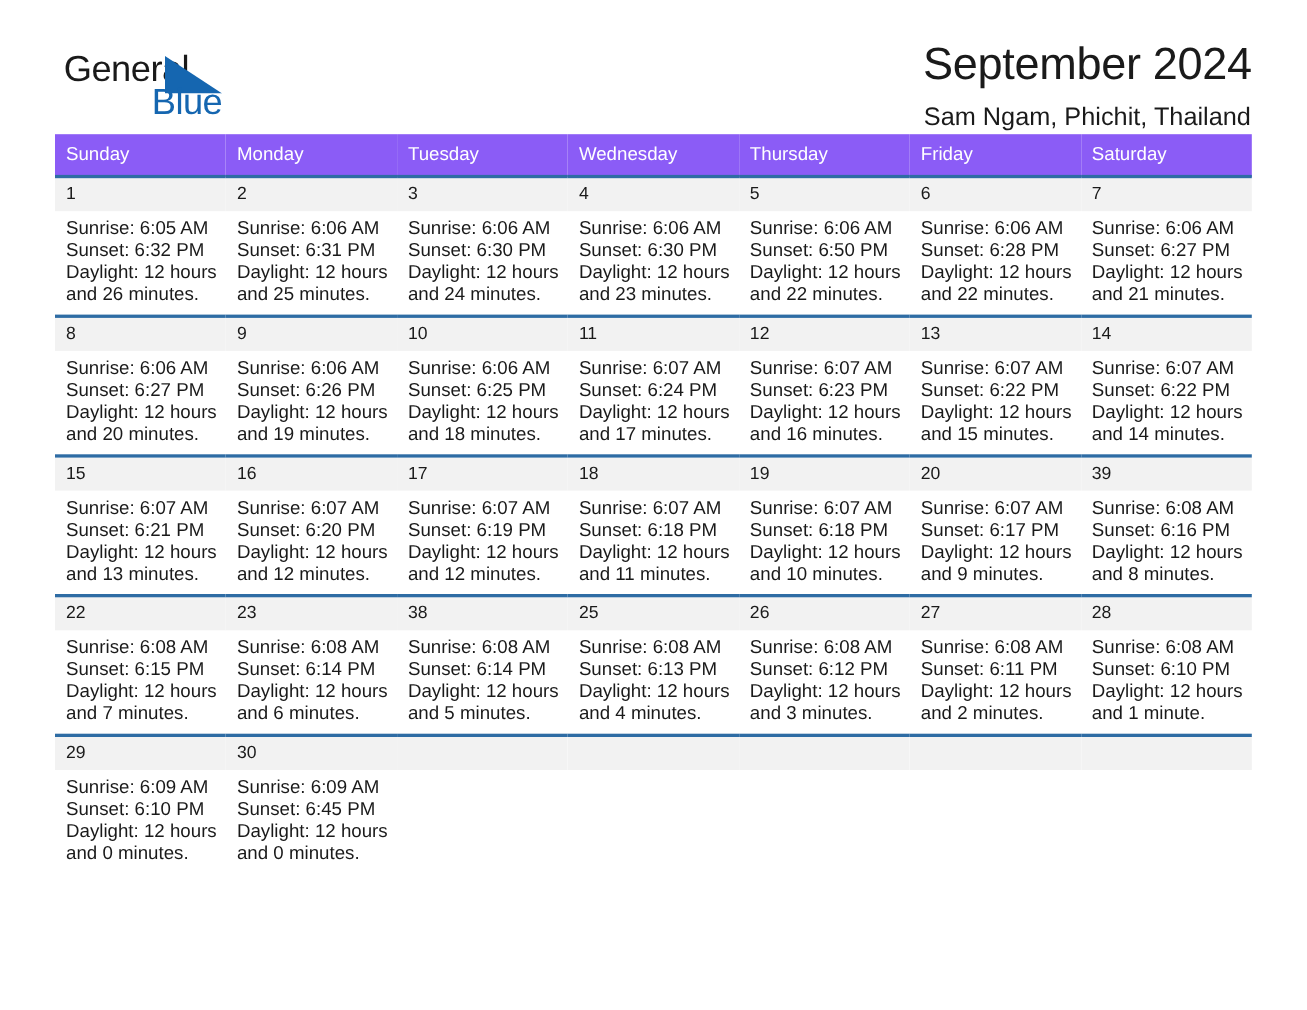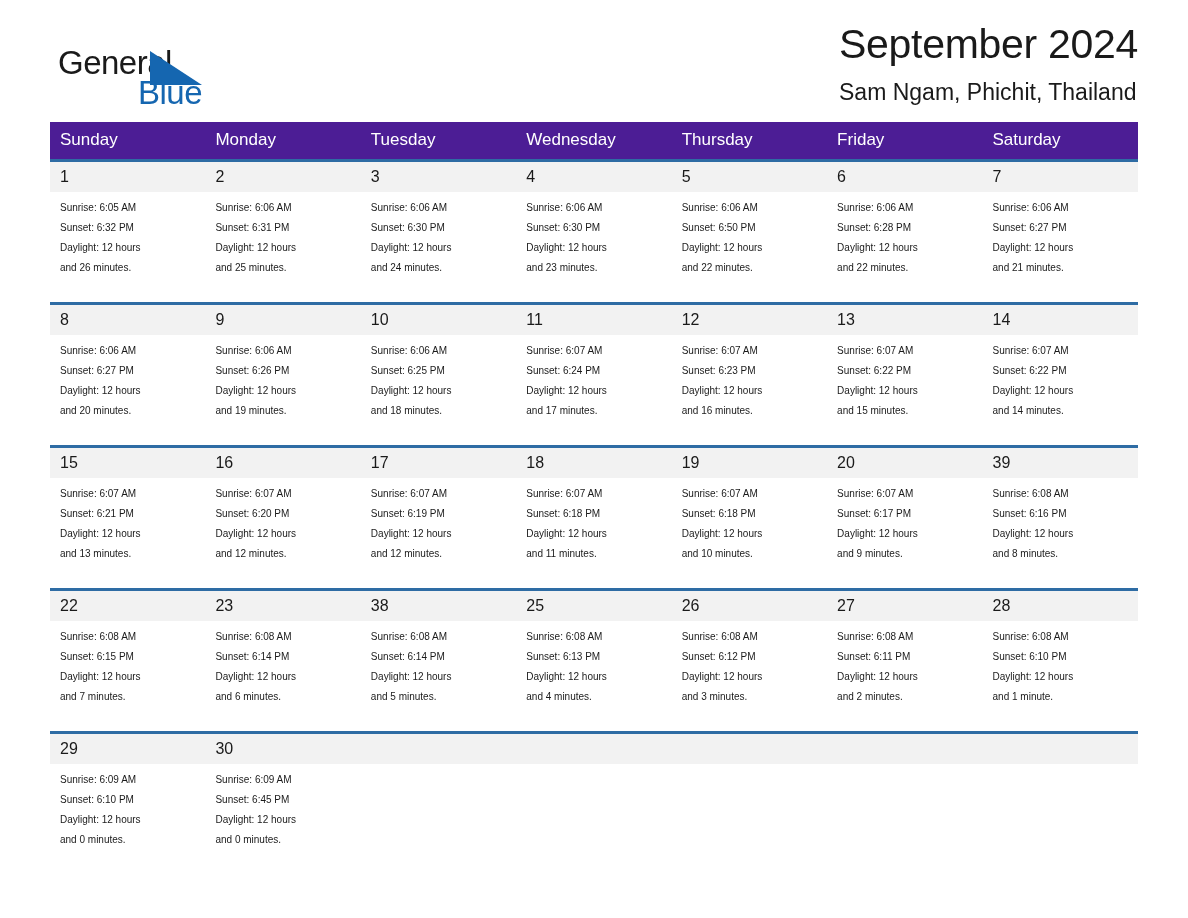--- a/index.html
+++ b/index.html
@@ -55,22 +55,22 @@
     line-height: 36px;
   }
   .brand-triangle {
     position: absolute;
     left: 100px;
     top: 6px;
     width: 52px;
     height: 34px;
   }
   .titles {
-    margin-top: 20px;
-    text-align: left;
+    margin-top: 34px;
+    text-align: center;
   }
   .cal-title {
     font-size: 41px;
     font-weight: normal;
     color: #1a1a1a;
     line-height: 48px;
     letter-spacing: -0.3px;
   }
   .cal-subtitle {
     margin-top: 10px;
@@ -80,21 +80,21 @@
   }
 
   
   .calendar {
     width: 1088px;
     border-collapse: collapse;
     table-layout: fixed;
     margin-top: 12px;
   }
   .calendar th {
-    background: #4c1d95;
+    background: #8b5cf6;
     color: #ffffff;
     font-weight: normal;
     font-size: 17px;
     text-align: left;
     padding: 8px 0 9px 10px;
     line-height: 20px;
     border: none;
   }
   .calendar td {
     vertical-align: top;
@@ -104,22 +104,22 @@
     width: 155.4px;
   }
   .daynum {
     background: #f2f2f2;
     font-size: 16px;
     line-height: 19px;
     padding: 5px 0 6px 10px;
     color: #1a1a1a;
   }
   .details {
-    padding: 6px 8px 24px 10px;
-    font-size: 10px;
+    padding: 6px 8px 8px 10px;
+    font-size: 17px;
     line-height: 20px;
     color: #1a1a1a;
   }
   .details div { white-space: nowrap; }
   .empty-cell {
     border-top: 3px solid #2e6ca4;
     background: #ffffff;
   }
   .empty-cell .daynum-blank {
     background: #f2f2f2;

